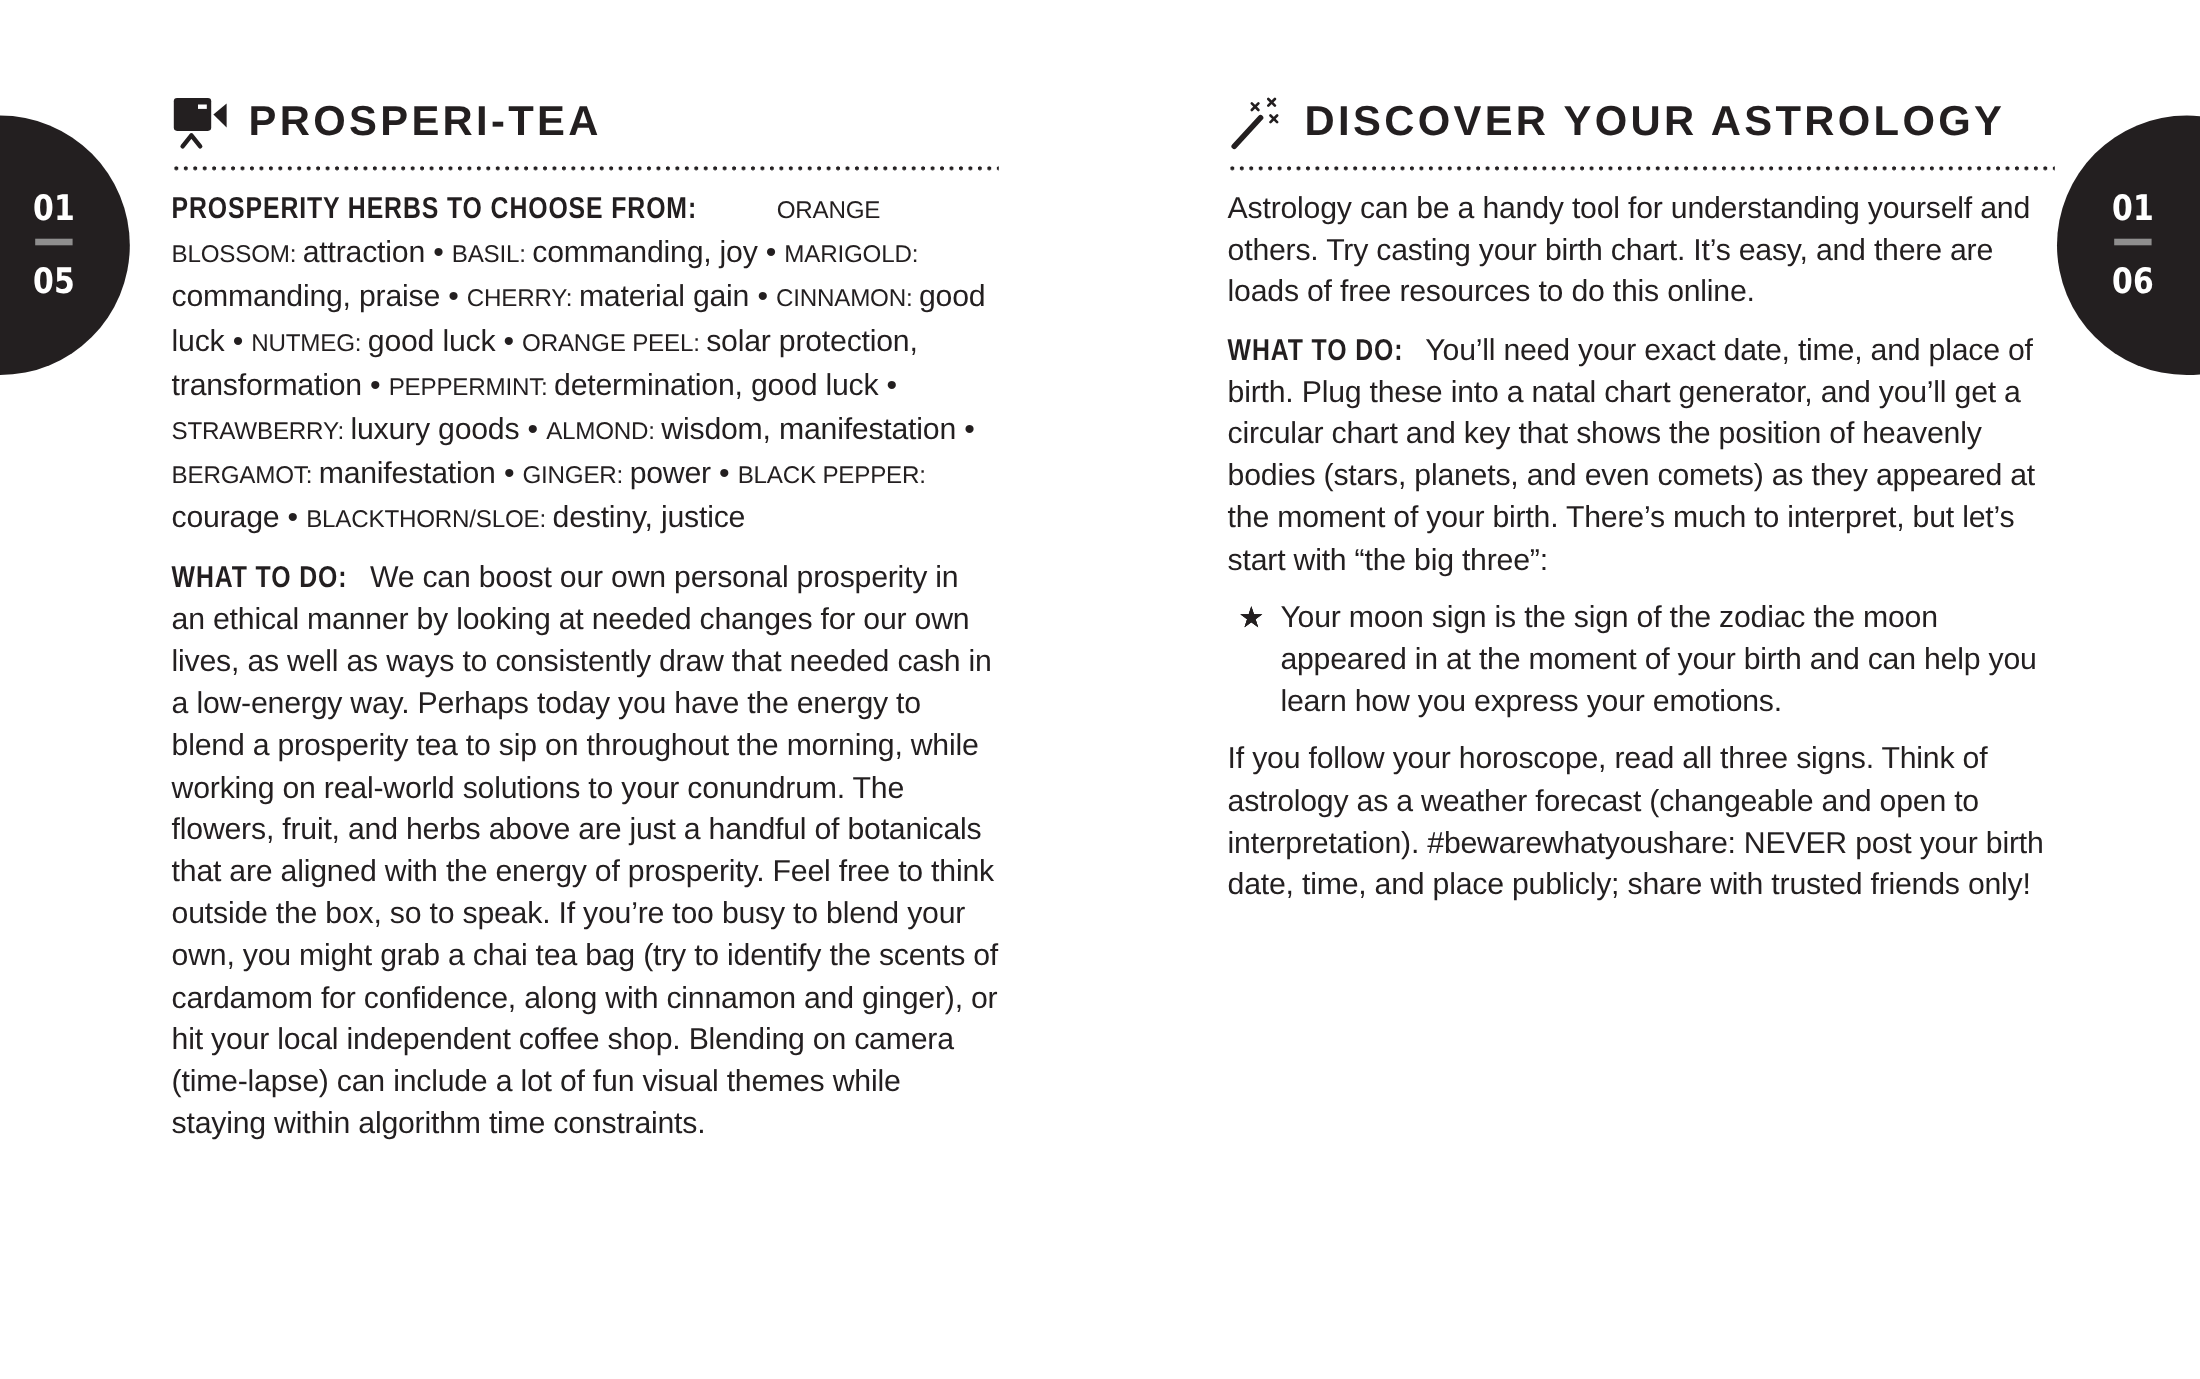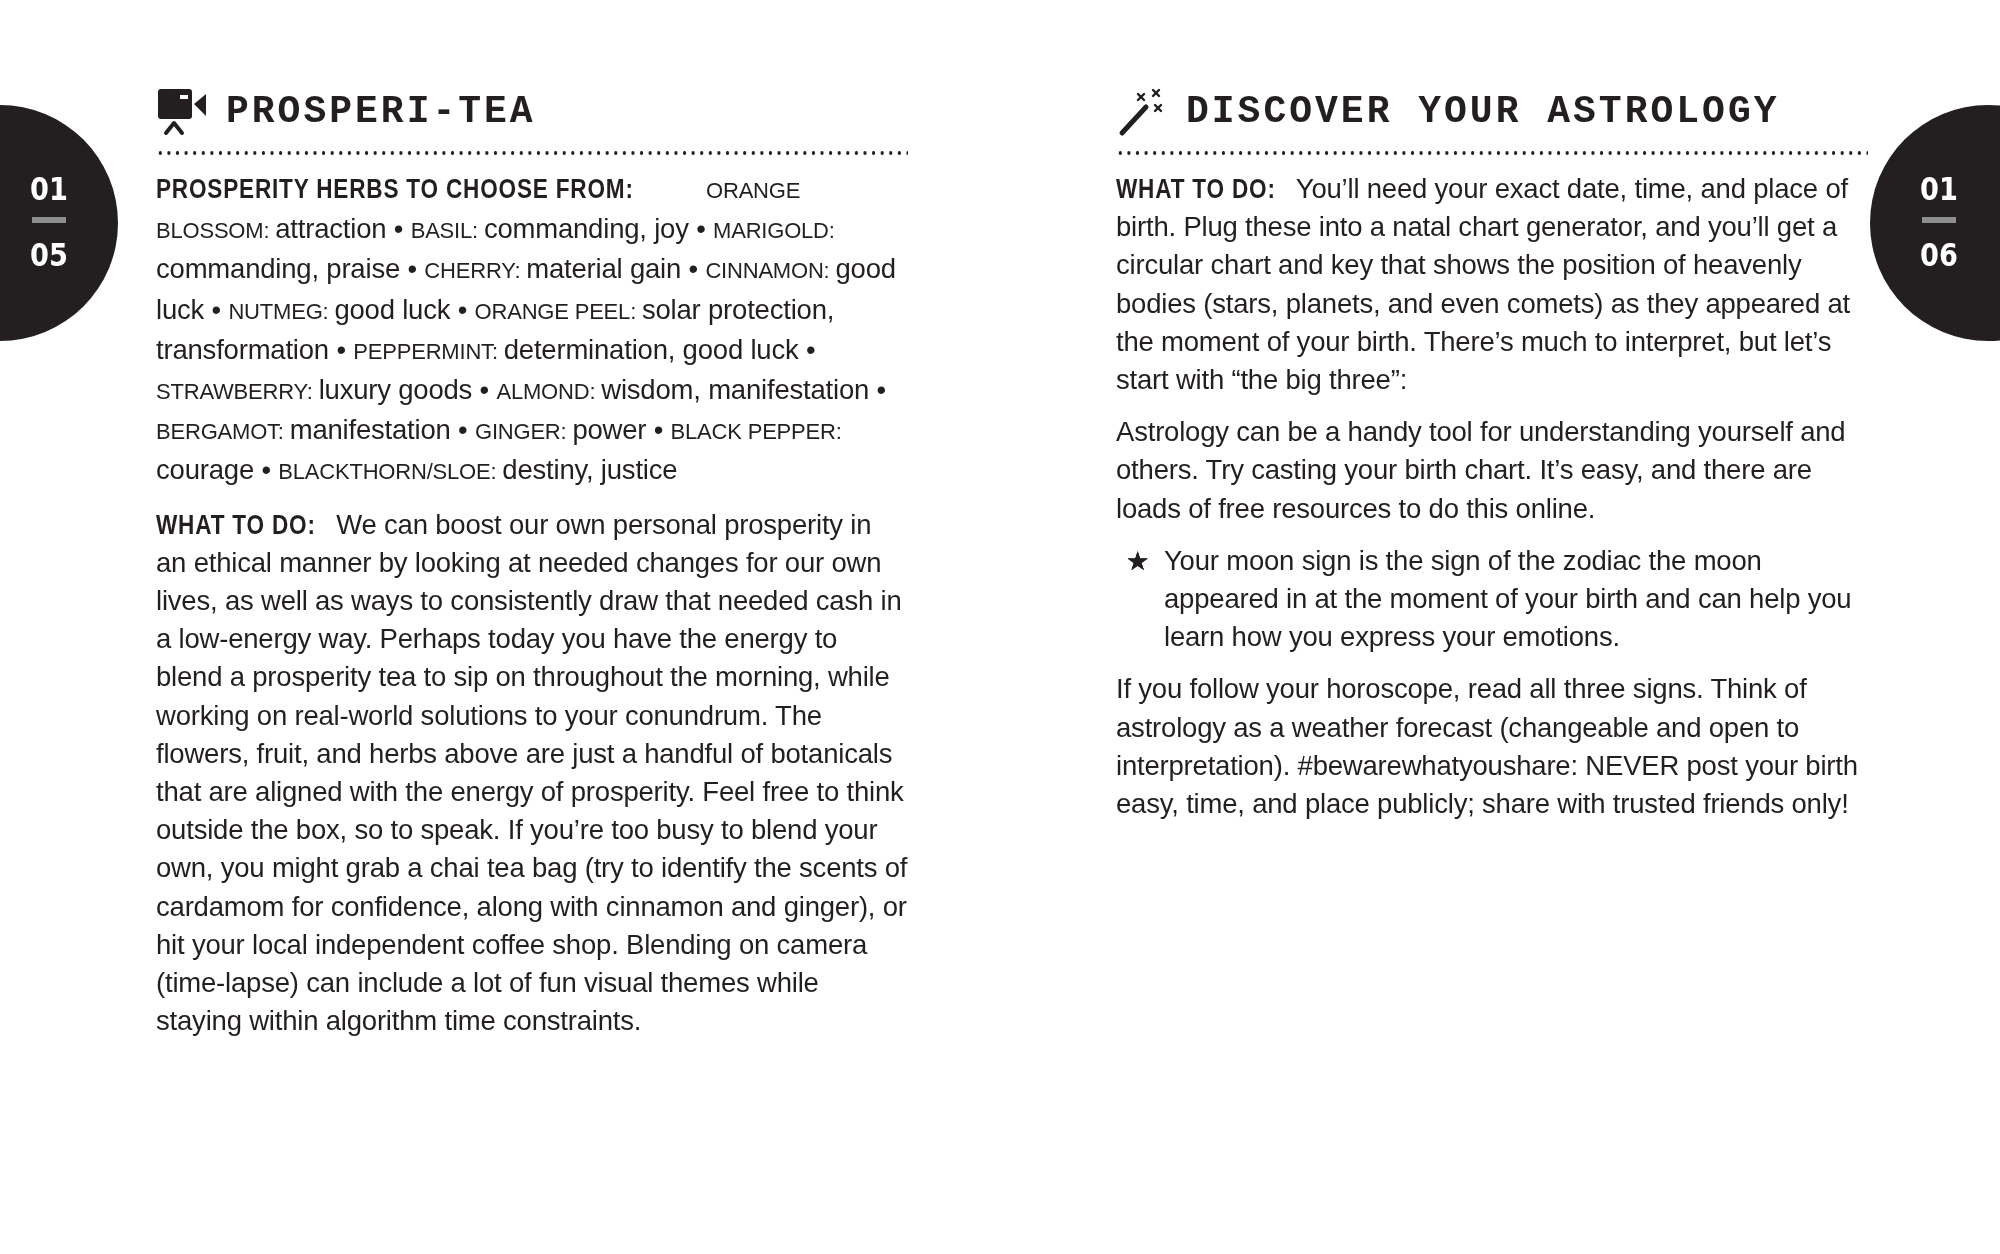--- a/index.html
+++ b/index.html
@@ -28,21 +28,21 @@
   .tab .nums .bar { display: block; width: 40px; height: 6px; background: #8f8e8e; margin: 12px auto 16px; }
   .tab .nums .n2 { display: block; }
 
   .content { position: absolute; top: 80px; width: 752px; }
   .page-left .content { left: 156px; }
   .page-right .content { left: 96px; margin-left: 20px; }
 
   .heading { display: flex; align-items: center; height: 62px; }
   .heading .icon { width: 56px; height: 56px; margin-right: 14px; flex: none; }
   .heading h1 {
-    margin: 0; font-family: Liberation Mono, monospace; font-weight: bold; font-size: 38px;
+    margin: 0; font-family: Liberation Sans, sans-serif; font-weight: bold; font-size: 38px;
     letter-spacing: 3px; color: #231f20; white-space: nowrap;
   }
   .dots {
     height: 6px; margin-top: 8px; margin-bottom: 14px;
     background-image: radial-gradient(circle, #231f20 1.6px, transparent 2px);
     background-size: 8.6px 6px; background-repeat: repeat-x;
   }
   p {
     margin: 0 0 14px 0; font-size: 27.5px; line-height: 38.2px; letter-spacing: -0.2px;
   }
@@ -116,28 +116,28 @@
           <line x1="37" y1="7" x2="43" y2="13"></line>
             <line x1="43" y1="7" x2="37" y2="13"></line>
           <line x1="39" y1="22" x2="45" y2="28"></line>
             <line x1="45" y1="22" x2="39" y2="28"></line>
         </g>
       </svg>
       <h1>DISCOVER YOUR ASTROLOGY</h1>
     </div>
     <div class="dots"></div>
 
+    <p>Astrology can be a handy tool for understanding yourself and others. Try casting your birth chart. It’s easy, and there are loads of free resources to do this online.</p>
+
     <p>
       <span class="lbl short">WHAT TO DO:</span>
       <span>You’ll need your exact date, time, and place of birth. Plug these into a natal chart generator, and you’ll get a circular chart and key that shows the position of heavenly bodies (stars, planets, and even comets) as they appeared at the moment of your birth. There’s much to interpret, but let’s start with “the big three”:</span>
     </p>
-
-    <p>Astrology can be a handy tool for understanding yourself and others. Try casting your birth chart. It’s easy, and there are loads of free resources to do this online.</p>
 
     <ul class="stars">
       <li><span class="star">★</span></li>
       <li><span class="star">★</span></li>
       <li><span class="star">★</span><span>Your moon sign is the sign of the zodiac the moon appeared in at the moment of your birth and can help you learn how you express your emotions.</span></li>
     </ul>
 
-    <p>If you follow your horoscope, read all three signs. Think of astrology as a weather forecast (changeable and open to interpretation). #bewarewhatyoushare: NEVER post your birth easy, time, and place publicly; share with trusted friends only!</p>
+    <p>If you follow your horoscope, read all three signs. Think of astrology as a weather forecast (changeable and open to interpretation). #bewarewhatyoushare: NEVER post your birth date, time, and place publicly; share with trusted friends only!</p>
   </div>
 </div>
 
 </body></html>

